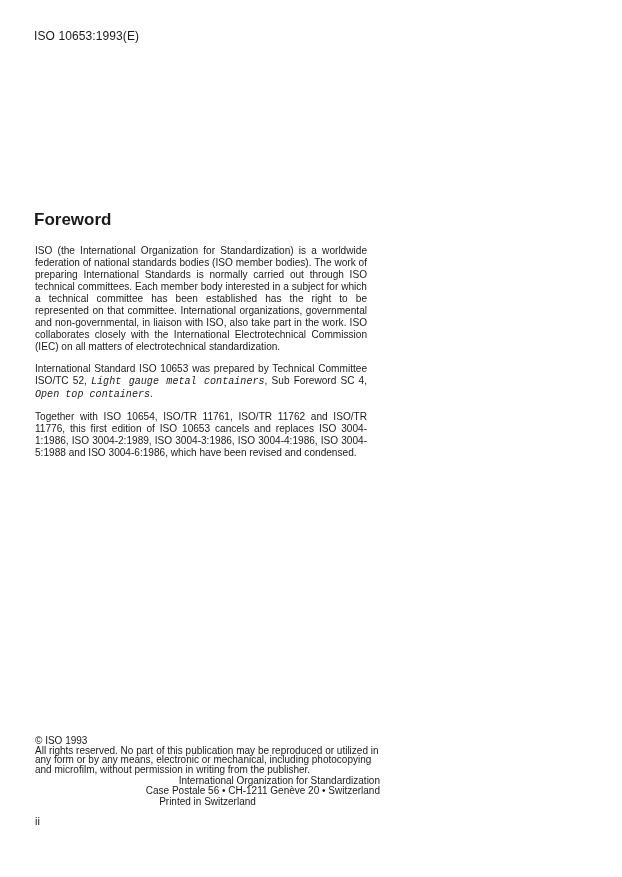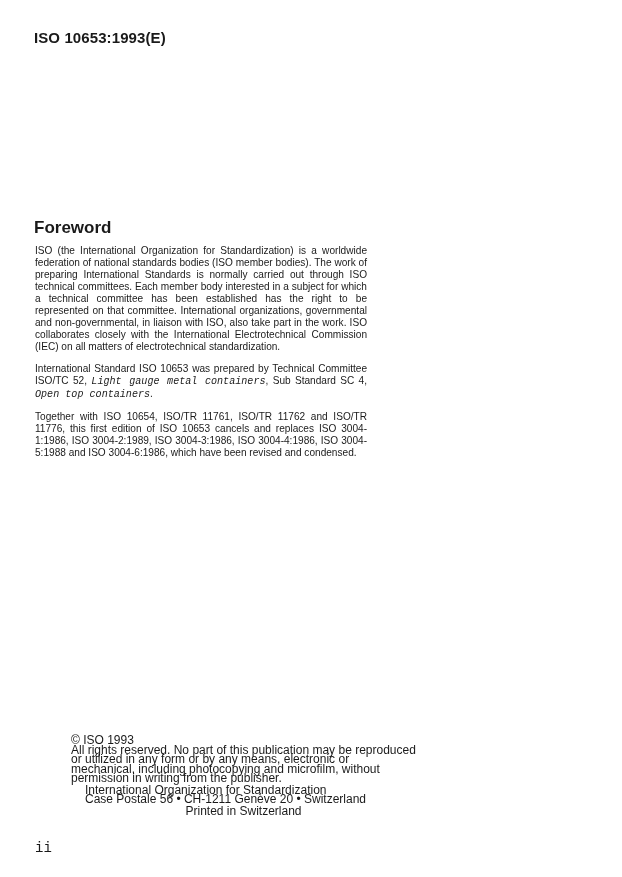--- a/index.html
+++ b/index.html
@@ -1,37 +1,37 @@
 <!DOCTYPE html>
 <html><head>
 <meta charset="utf-8">
 <style>
   html, body { margin: 0; padding: 0; background: #ffffff; }
   body { width: 622px; height: 877px; position: relative; overflow: hidden; color: #1a1a1a; font-family: "Liberation Sans", sans-serif; }
-  .header { position: absolute; left: 34px; top: 29px; font-weight: bold; font-size: 15px; letter-spacing: 0.1px; }
-  .title { position: absolute; left: 34px; top: 218px; font-weight: bold; font-size: 17px; }
+  .header { position: absolute; left: 34px; top: 29px; font-weight: normal; font-size: 12px; letter-spacing: 0.1px; }
+  .title { position: absolute; left: 34px; top: 210px; font-weight: bold; font-size: 17px; }
   .body { position: absolute; left: 35px; top: 245px; width: 344px; font-size: 10.1px; line-height: 12px; text-align: justify; }
   .body p { margin: 0 12px 10px 0; }
   .body i { font-style: italic; font-family: Liberation Mono, monospace; }
-  .footer { position: absolute; left: 35px; top: 736px; width: 345px; font-size: 12px; line-height: 9.5px; margin-left: 36px; }
+  .footer { position: absolute; left: 35px; top: 736px; width: 345px; font-size: 10px; line-height: 9.5px; }
   .footer p { margin: 0; }
-  .footer .indent { padding-left: 14px; margin-top: 2px; }
+  .footer .indent { padding-left: 14px; margin-top: 2px; text-align: right; }
   .footer .printed { margin-top: 2px; text-align: center; }
-  .page-num { position: absolute; left: 35px; top: 840px; font-size: 14px; font-family: Liberation Mono, monospace; }
+  .page-num { position: absolute; left: 35px; top: 815px; font-size: 11px; }
 </style>
 </head>
 <body>
 
 <div class="header">ISO 10653:1993(E)</div>
 
 <div class="title">Foreword</div>
 
 <div class="body">
   <p>ISO (the International Organization for Standardization) is a worldwide federation of national standards bodies (ISO member bodies). The work of preparing International Standards is normally carried out through ISO technical committees. Each member body interested in a subject for which a technical committee has been established has the right to be represented on that committee. International organizations, governmental and non-governmental, in liaison with ISO, also take part in the work. ISO collaborates closely with the International Electrotechnical Commission (IEC) on all matters of electrotechnical standardization.</p>
-  <p><span>International Standard ISO 10653 was prepared by Technical Committee ISO/TC 52, </span><i>Light gauge metal containers</i><span>, Sub Standard SC 4, </span><i>Open top containers</i><span>.</span></p>
+  <p><span>International Standard ISO 10653 was prepared by Technical Committee ISO/TC 52, </span><i>Light gauge metal containers</i><span>, Sub Foreword SC 4, </span><i>Open top containers</i><span>.</span></p>
   <p>Together with ISO 10654, ISO/TR 11761, ISO/TR 11762 and ISO/TR 11776, this first edition of ISO 10653 cancels and replaces ISO 3004-1:1986, ISO 3004-2:1989, ISO 3004-3:1986, ISO 3004-4:1986, ISO 3004-5:1988 and ISO 3004-6:1986, which have been revised and condensed.</p>
 </div>
 
 <div class="footer">
   <p>©  ISO  1993</p>
   <p>All rights reserved. No part of this publication may be reproduced or utilized in any form or by any means, electronic or mechanical, including photocopying and microfilm, without permission in writing from the publisher.</p>
   <p class="indent">International Organization for Standardization</p>
   <p class="indent" style="margin-top:0">Case Postale 56 • CH-1211 Genève 20 • Switzerland</p>
   <p class="printed">Printed in Switzerland</p>
 </div>

